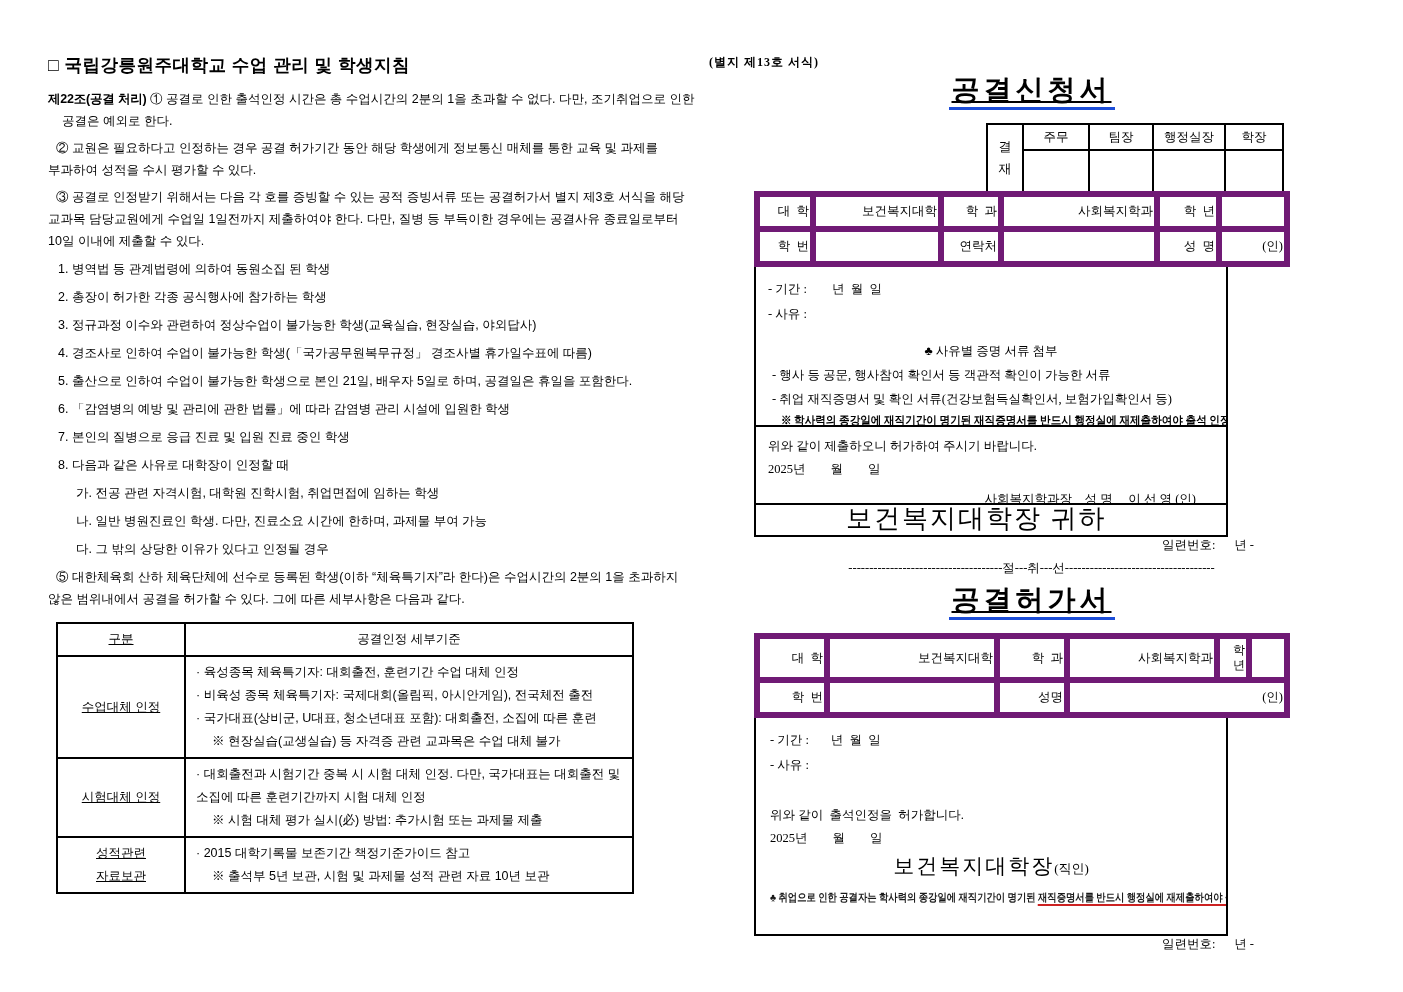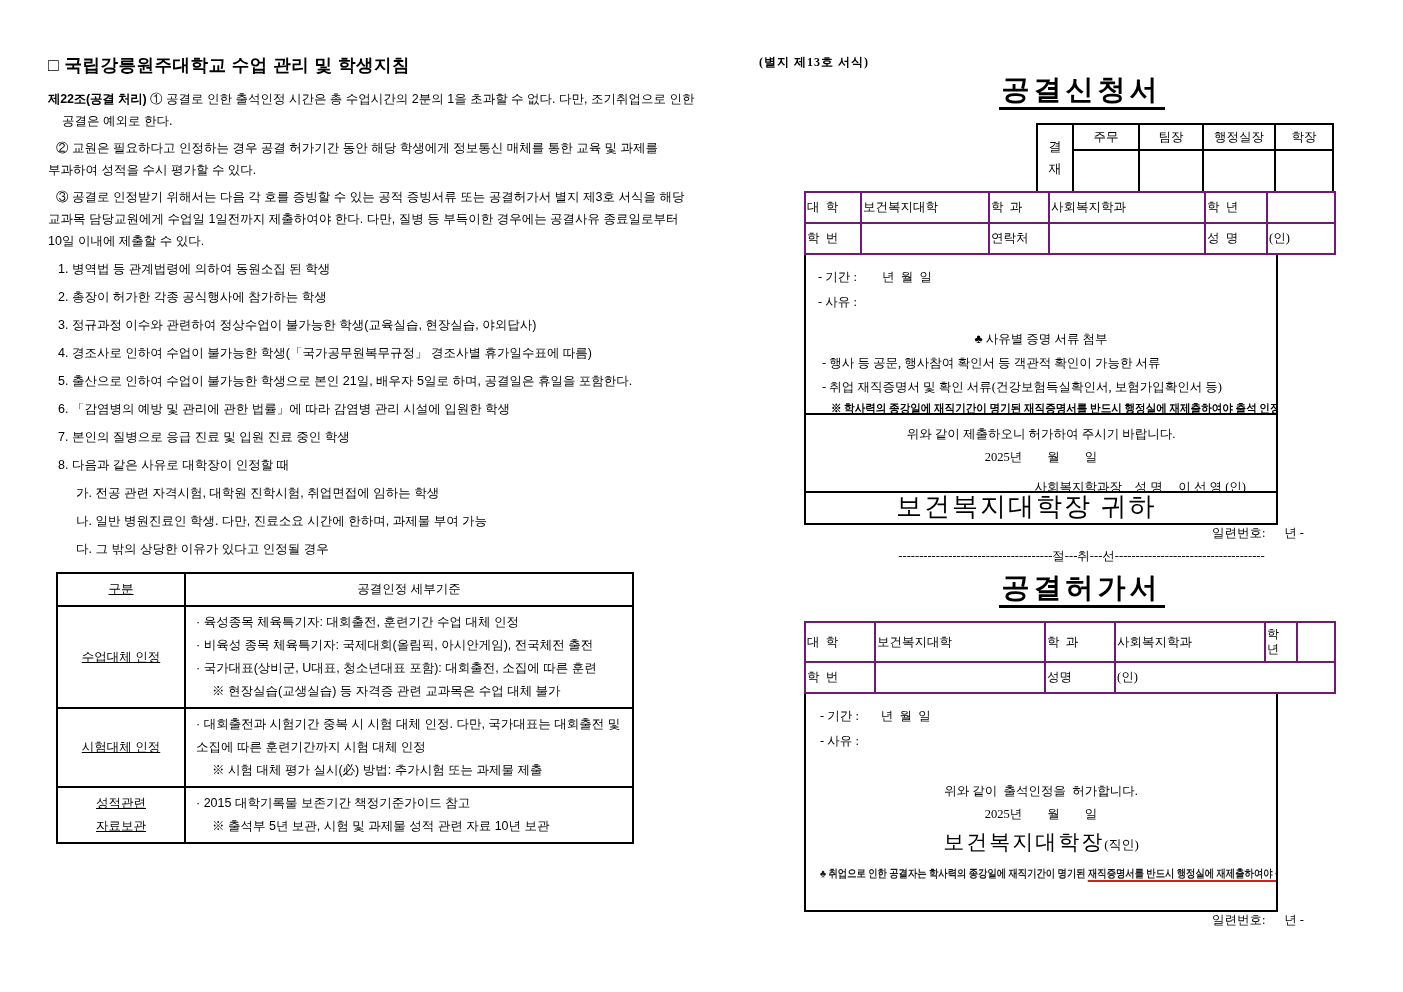--- a/index.html
+++ b/index.html
@@ -15,42 +15,42 @@
   .p-circ{margin:5px 0;text-indent:8px;}
   .p-num{margin:6px 0;padding-left:26px;text-indent:-16px;}
   .p-sub{margin:6px 0;padding-left:44px;text-indent:-16px;}
   .criteria-table{border-collapse:collapse;margin-top:12px;margin-left:8px;width:578px;table-layout:fixed;}
   .criteria-table td,.criteria-table th{border:2px solid #000;font-size:12.5px;font-weight:normal;padding:4px 8px;line-height:23px;vertical-align:middle;}
   .criteria-table th{text-align:center;height:22px;}
   .col-label{width:110px;text-align:center;white-space:pre-line;text-decoration:underline;}
   .detail-line{padding-left:2px;}
   .note-line{padding-left:18px;}
   
-  .right-col{position:absolute;left:759px;top:54px;width:645px;font-size:12.5px;font-family:"Liberation Serif",serif;}
+  .right-col{position:absolute;left:709px;top:54px;width:645px;font-size:12.5px;font-family:"Liberation Serif",serif;}
   .form-note{font-weight:bold;font-size:12px;letter-spacing:1px;}
   .form-title{text-align:center;font-size:28px;font-weight:bold;font-family:"Liberation Sans",sans-serif;letter-spacing:4px;margin:0 0 14px 0;}
-  .form-title span{border-bottom:3px solid #000000;padding:0 3px 2px 3px;}
+  .form-title span{border-bottom:3px solid #1d4ed8;padding:0 3px 2px 3px;text-decoration:underline;}
   .approval-table{border-collapse:collapse;margin:0 70px -2px auto;}
   .approval-table td{border:2px solid #000;}
   .appr-label{width:30px;text-align:center;white-space:pre-line;font-size:13px;line-height:22px;padding:4px 2px;}
   .appr-head{height:22px;text-align:center;font-size:12.5px;}
   .appr-sig{height:38px;}
   .info-table{border-collapse:collapse;width:530px;margin-left:45px;table-layout:fixed;}
-  .info-table td{border:2px solid #701a75;height:27px;text-align:left;font-size:12.5px;white-space:pre;overflow:hidden;}
+  .info-table td{border:6px solid #701a75;height:27px;text-align:right;font-size:12.5px;white-space:pre;overflow:hidden;}
   .permit-info td.stacked{white-space:pre-line;line-height:15px;font-size:12px;}
   .permit-info td{height:27px;}
   .permit-info tr.r1 td{height:36px;}
   .bbox{width:474px;margin-left:45px;border:2px solid #000;border-top:none;box-sizing:border-box;overflow:hidden;}
   .body-box{height:160px;padding:10px 12px;}
   .line{white-space:pre;line-height:25px;}
   .attach-title{text-align:center;font-weight:normal;margin-top:12px;line-height:24px;}
   .attach-item{line-height:24px;padding-left:4px;}
   .attach-note{font-weight:bold;font-size:11.5px;padding-left:14px;margin-top:2px;transform:scaleX(0.92);transform-origin:left;white-space:nowrap;}
   .submit-box{height:78px;padding:8px 12px;}
-  .center{text-align:center;white-space:pre;line-height:23px;}
+  .center{text-align:left;white-space:pre;line-height:23px;}
   .signer{text-align:right;padding-right:18px;white-space:pre;margin-top:10px;}
   .recipient-box{height:32px;line-height:28px;padding-left:90px;font-size:26px;letter-spacing:2px;}
   .serial{text-align:right;padding-right:100px;white-space:pre;font-size:12.5px;}
   .cut-line{text-align:center;margin-top:6px;margin-bottom:4px;font-size:12.5px;white-space:pre;font-family:"Liberation Serif",serif;}
   .permit-box{height:218px;padding:10px 14px;}
   .permit-header{font-weight:bold;font-size:13px;line-height:24px;}
   .approve-line{margin-top:26px;}
   .signer-line{text-align:center;margin-top:2px;}
   .signer-big{font-size:21px;letter-spacing:2px;}
   .signer-seal{font-size:13px;}
@@ -76,20 +76,21 @@
     <p class="p-num">4. 경조사로 인하여 수업이 불가능한 학생(「국가공무원복무규정」 경조사별 휴가일수표에 따름)</p>
     <p class="p-num">5. 출산으로 인하여 수업이 불가능한 학생으로 본인 21일, 배우자 5일로 하며, 공결일은 휴일을 포함한다.</p>
     <p class="p-num">6. 「감염병의 예방 및 관리에 관한 법률」에 따라 감염병 관리 시설에 입원한 학생</p>
     <p class="p-num">7. 본인의 질병으로 응급 진료 및 입원 진료 중인 학생</p>
     <p class="p-num">8. 다음과 같은 사유로 대학장이 인정할 때</p>
 
     <p class="p-sub">가. 전공 관련 자격시험, 대학원 진학시험, 취업면접에 임하는 학생</p>
     <p class="p-sub">나. 일반 병원진료인 학생. 다만, 진료소요 시간에 한하며, 과제물 부여 가능</p>
     <p class="p-sub">다. 그 밖의 상당한 이유가 있다고 인정될 경우</p>
 
+    <p class="p-circ">⑤ 대한체육회 산하 체육단체에 선수로 등록된 학생(이하 “체육특기자”라 한다)은 수업시간의 2분의 1을 초과하지 않은 범위내에서 공결을 허가할 수 있다. 그에 따른 세부사항은 다음과 같다.</p>
 
     <table class="criteria-table">
       <tbody>
           <tr>
         <th class="col-label">구분</th>
         <th>공결인정 세부기준</th>
       </tr>
       <tr>
         <td class="col-label">수업대체 인정</td>
         <td>

